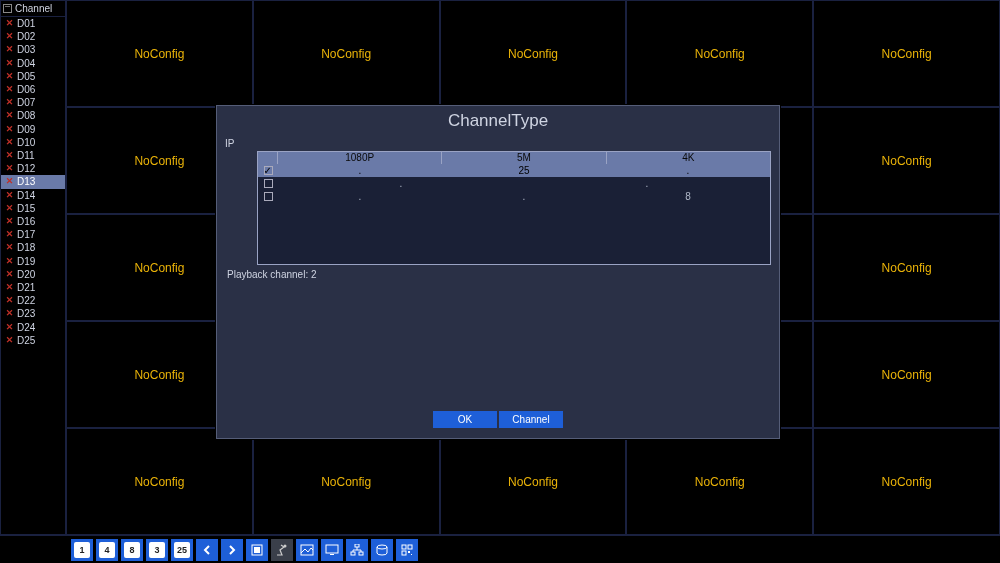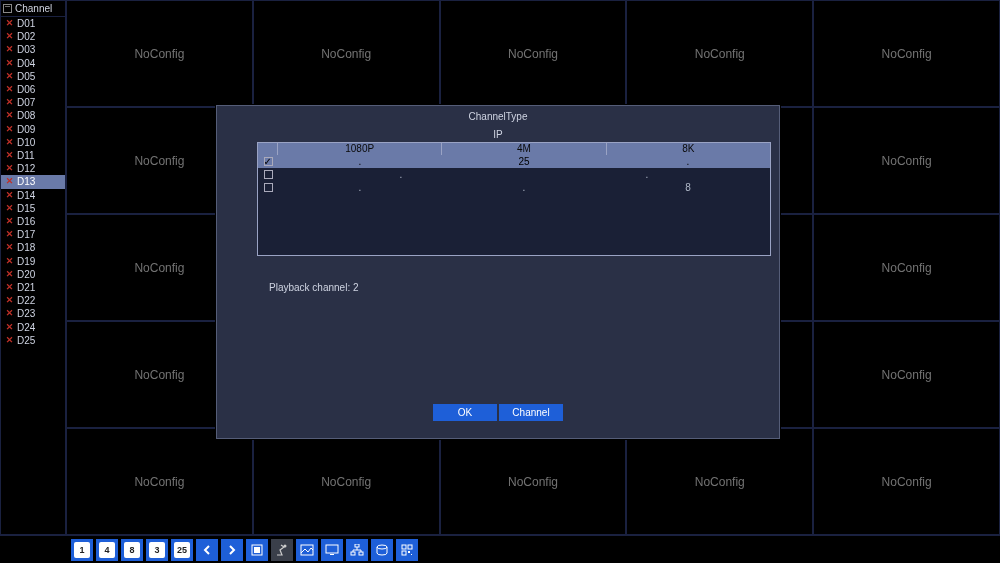--- a/index.html
+++ b/index.html
@@ -14,51 +14,51 @@
   .sidebar-header .boxicon { width: 9px; height: 9px; border: 1px solid #888; display: inline-block; position: relative; }
   .sidebar-header .boxicon::after { content: "–"; position: absolute; top: -4px; left: 1px; font-size: 9px; color: #aaa; }
   .ch-list { list-style: none; }
   .ch-item { display: flex; align-items: center; gap: 3px; padding: 0 4px; line-height: 13.2px; color: #cfd4e2; font-size: 10px; cursor: pointer; }
   .ch-item .x { color: #c03028; font-weight: bold; font-size: 9px; display:inline-block; width:9px; text-align:center; }
   .ch-item.selected { background: #6a7aa8; color: #fff; }
   .ch-item.selected .x { color: #c03028; }
   
   
   .grid { flex: 1; display: grid; grid-template-columns: repeat(5, 1fr); grid-template-rows: repeat(5, 1fr); }
-  .cell { border: 1px solid #1a2140; display: flex; align-items: center; justify-content: center; color: #737373; font-size: 12px; }
+  .cell { border: 1px solid #1a2140; display: flex; align-items: center; justify-content: center; color: #eab308; font-size: 12px; }
   
   
   .toolbar { height: 28px; display: flex; align-items: center; padding: 0 2px; gap: 3px; border-top: 1px solid #1a2140; }
   .toolbar .spacer-left { width: 66px; }
   .tb-btn { width: 22px; height: 22px; background: #1e5fd8; display: flex; align-items: center; justify-content: center; cursor: pointer; }
   .tb-btn.dark { background: #3a3f4a; }
   .tb-btn svg { display: block; }
   .num-badge { width: 16px; height: 16px; background: #fff; border-radius: 2px; color: #222; font-size: 9px; font-weight: bold; display:flex; align-items:center; justify-content:center; }
   
   
   .overlay { position: absolute; left: 216px; top: 105px; width: 564px; height: 334px; background: #2a3046; border: 1px solid #555d78; box-shadow: 0 0 0 1px #000; }
-  .dlg-title { text-align: center; padding: 5px 8px 7px; color: #cfd4e2; font-size: 10px; }
+  .dlg-title { text-align: center; padding: 5px 8px 7px; color: #cfd4e2; font-size: 17px; }
   .dlg-body { padding: 0 8px; }
-  .ip-label { text-align: center; color: #cfd4e2; font-size: 10px; padding-bottom: 2px; }
+  .ip-label { color: #cfd4e2; font-size: 10px; padding-bottom: 2px; }
   
   .tbl { border: 1px solid #9aa3c4; margin-left: 32px; }
   .tbl-head { display: flex; background: #6a7aa8; color: #000; }
   .tbl-head > div { flex: 1; text-align: center; line-height: 12px; font-size: 10px; border-right: 1px solid #9aa3c4; color:#0a0a0a; }
   .tbl-head > div:first-child { flex: 0 0 20px; }
   .tbl-head > div:last-child { border-right: none; }
   .tbl-body { height: 100px; background: #1a2036; }
   .tbl-row { display: flex; line-height: 13px; font-size: 10px; }
   .tbl-row > div { flex: 1; text-align: center; }
   .tbl-row > div:first-child { flex: 0 0 20px; display:flex; align-items:center; justify-content:center; }
   .tbl-row.sel { background: #6a7aa8; color: #000; }
   .cb { width: 9px; height: 9px; border: 1px solid #aab; display:inline-block; position:relative; }
   .cb.checked::after { content:"✓"; position:absolute; top:-3px; left:-1px; font-size:10px; color:#000; }
   
-  .dlg-info { padding: 24px 2px 0; color: #cfd4e2; font-size: 10px; line-height: 16px; margin-left: 42px; }
-  .dlg-buttons { position: absolute; bottom: 17px; left:0; right:0; display:flex; justify-content:center; gap: 2px; }
+  .dlg-info { padding: 2px 2px 0; color: #cfd4e2; font-size: 10px; line-height: 16px; }
+  .dlg-buttons { position: absolute; bottom: 10px; left:0; right:0; display:flex; justify-content:center; gap: 2px; }
   .btn { width: 64px; height: 17px; background: #1e5fd8; color: #fff; font-size: 10px; display:flex; align-items:center; justify-content:center; cursor:pointer; border: none; }
 </style>
 </head>
 <body>
 
 <div class="app">
   <div class="main">
 
     <div class="sidebar">
       <div class="sidebar-header">
@@ -328,22 +328,22 @@
 </div>
 
 <div class="overlay">
   <div class="dlg-title">ChannelType</div>
   <div class="dlg-body">
     <div class="ip-label">IP</div>
     <div class="tbl">
       <div class="tbl-head">
         <div></div>
         <div>1080P</div>
-        <div>4M</div>
-        <div>8K</div>
+        <div>5M</div>
+        <div>4K</div>
       </div>
       <div class="tbl-body" id="tbl-body">
           <div class="tbl-row sel">
             <div>
               <span class="cb checked"></span>
             </div>
             <div>.</div>
             <div>25</div>
             <div>.</div>
           </div>

